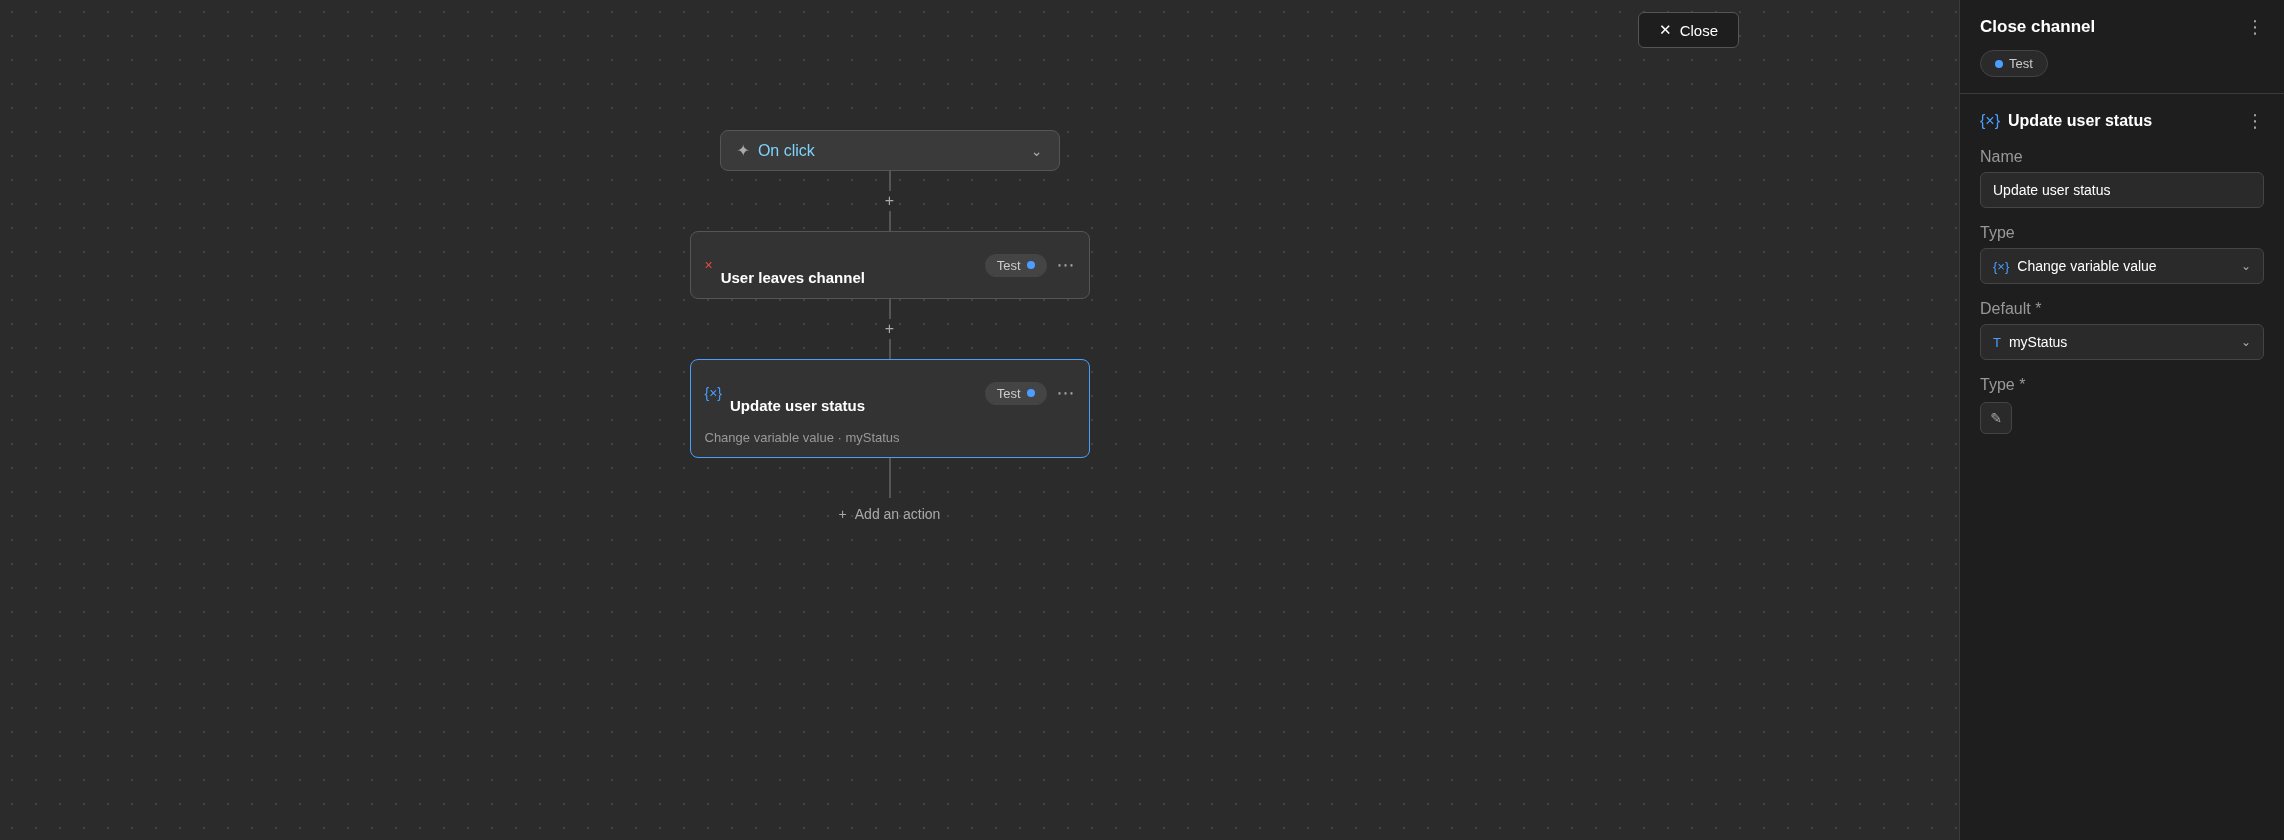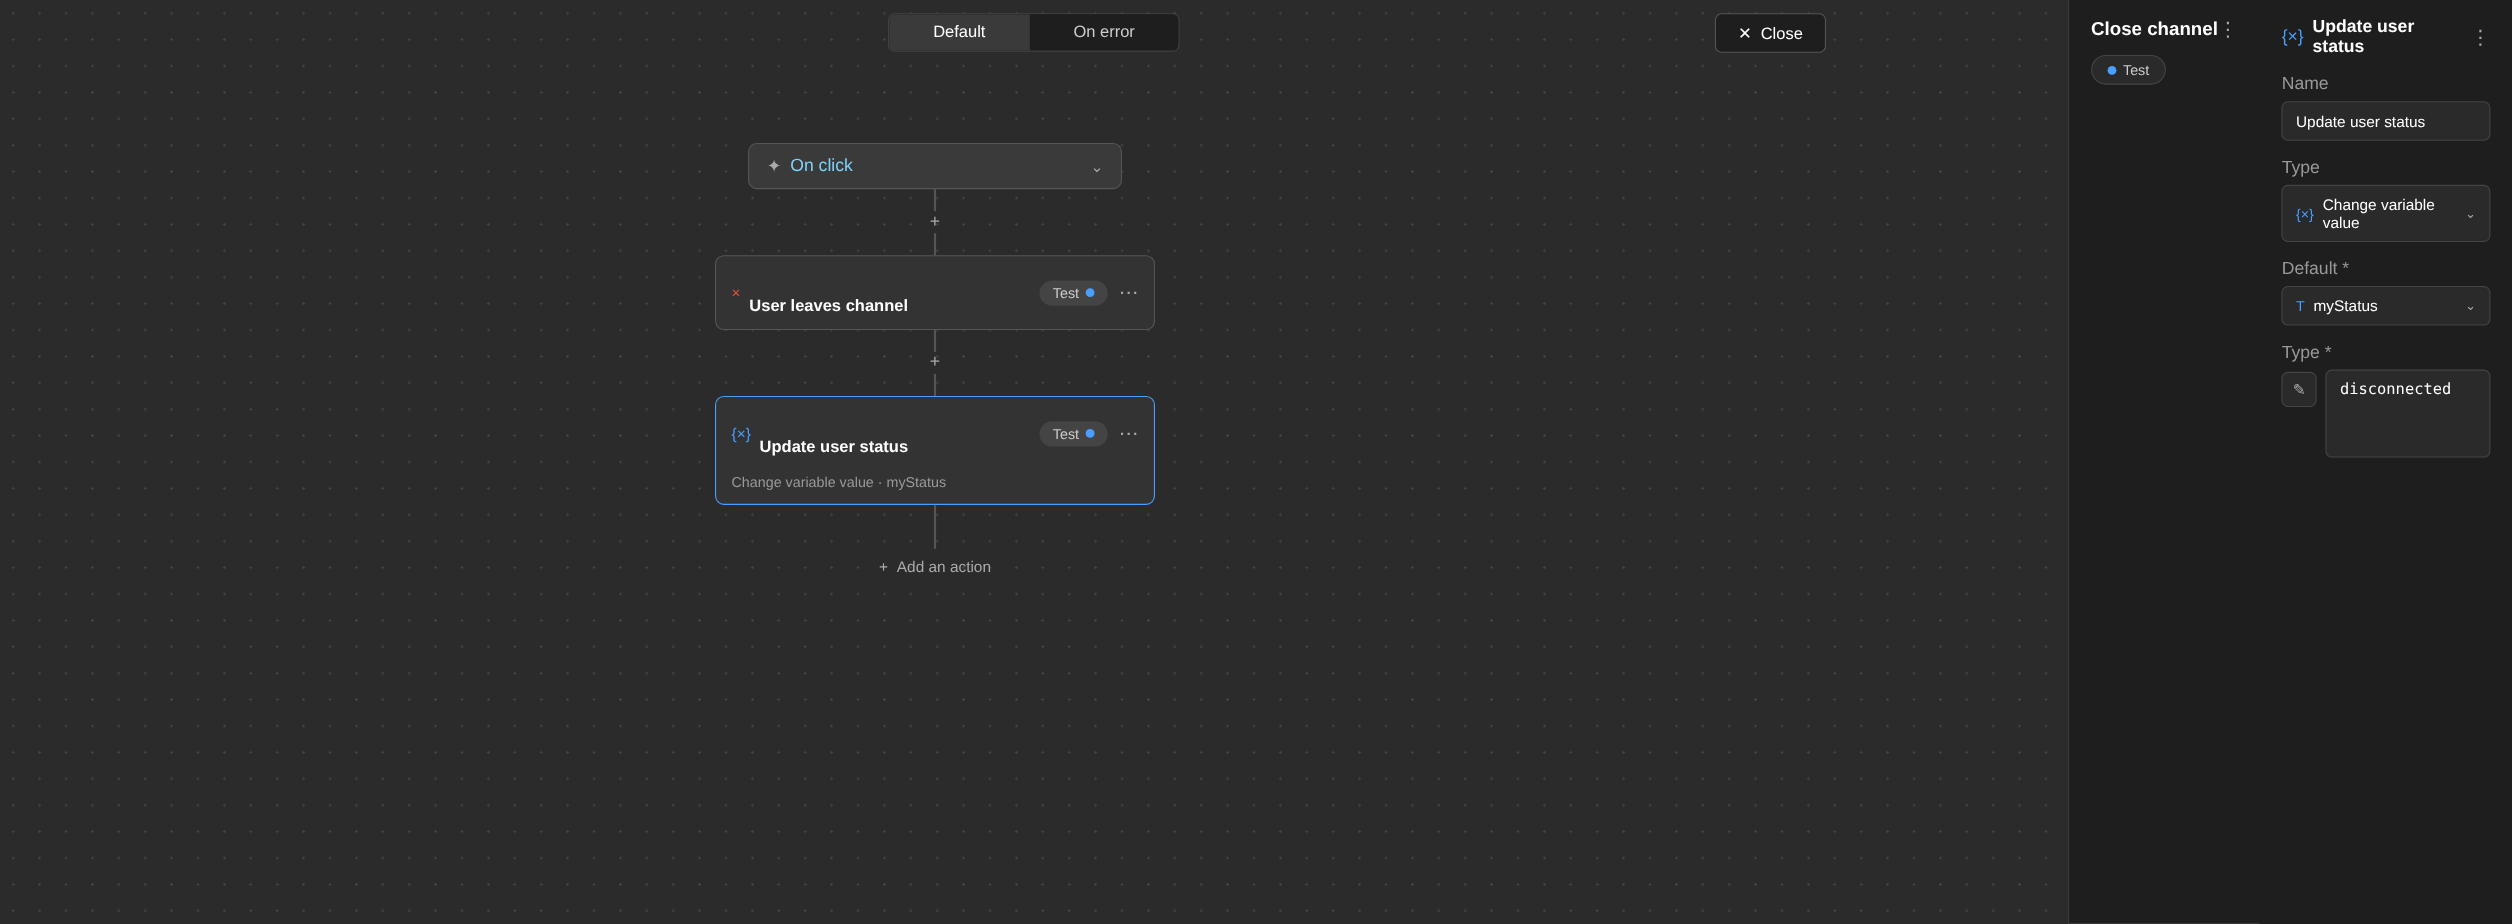--- a/index.html
+++ b/index.html
@@ -215,24 +215,25 @@
       font-size: 14px;
       cursor: pointer;
       padding: 8px 16px;
       border-radius: 6px;
       background: none;
       border: none;
     }
 
     
     .right-panel {
-      width: 404px;
+      width: 325px;
       background: #1e1e1e;
       border-left: 1px solid #3a3a3a;
       display: flex;
+      flex-direction: column;
       overflow: hidden;
     }
 
     
     .panel-close-channel {
       padding: 16px 20px;
       border-bottom: 1px solid #3a3a3a;
     }
     .panel-section-header {
       display: flex;
@@ -377,24 +378,20 @@
       outline: none;
       resize: none;
       min-height: 80px;
     }
   </style>
 </head>
 <body>
 
 <div class="canvas-area">
 
-  <div class="top-tabs">
-    <button class="tab-btn active">Default</button>
-    <button class="tab-btn">On error</button>
-  </div>
 
   <button class="close-btn">
     <span>✕</span>
     <span>Close</span>
   </button>
 
   <div class="flow-area">
 
     <div class="trigger-box">
       <div class="trigger-left">
@@ -512,18 +509,17 @@
         <span class="select-chevron">⌄</span>
       </div>
     </div>
 
     <div class="field-group">
       <div class="field-label">Type *</div>
       <div class="value-row">
         <div class="value-icon-btn">
           <span>✎</span>
         </div>
-        <textarea class="value-textarea" style="">disconnected</textarea>
       </div>
     </div>
 
   </div>
 </div>
 
 </body></html>

